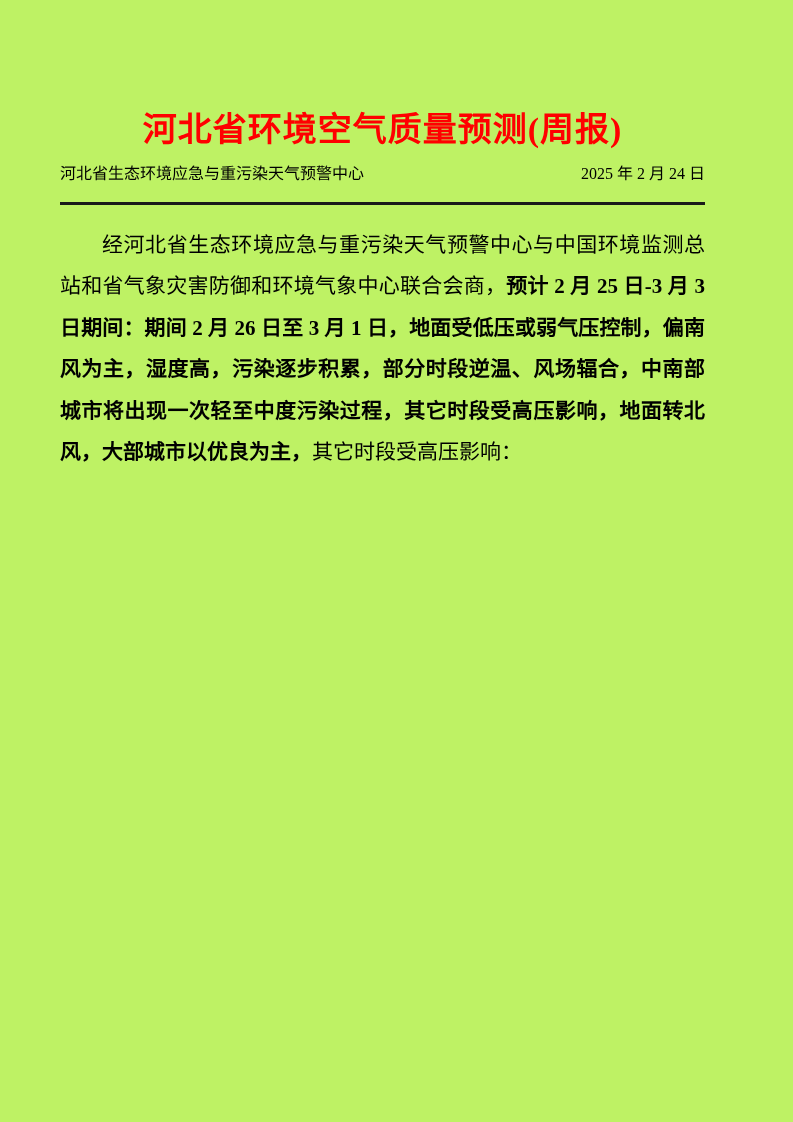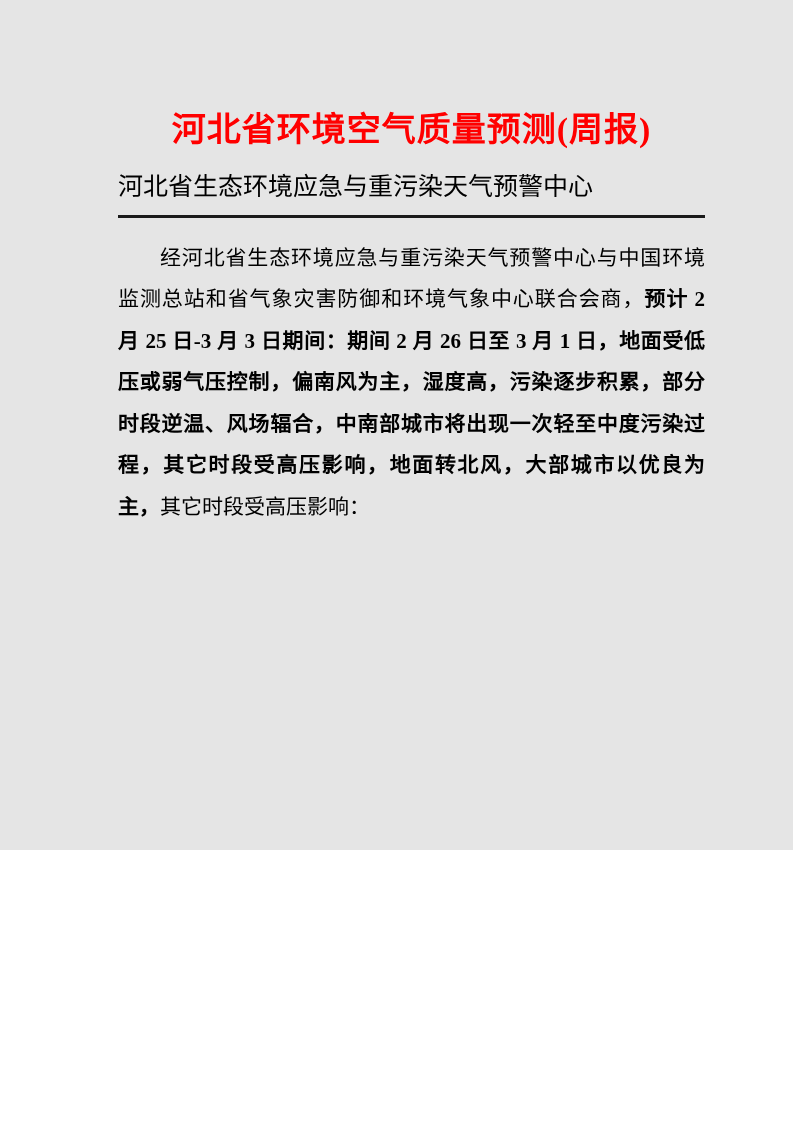--- a/index.html
+++ b/index.html
@@ -3,50 +3,50 @@
 <meta charset="utf-8">
 <style>
   html, body {
     margin: 0;
     padding: 0;
     background: #ffffff;
   }
   .page {
     position: relative;
     width: 793px;
-    height: 850px;
+    height: 1122px;
     margin: 0 auto;
-    background: #e5e5e5;
+    background: #bef264;
     overflow: hidden;
     font-family: "Liberation Serif", "DejaVu Serif", serif;
     color: #000000;
     box-sizing: border-box;
-    padding: 0 88px 0 118px;
+    padding: 0 88px 0 60px;
   }
   .title {
     margin-top: 105px;
     text-align: center;
     font-size: 34px;
     font-weight: 700;
     line-height: 50px;
     letter-spacing: 1px;
     white-space: nowrap;
   }
   .week {
     margin-top: 14px;
     text-align: center;
     font-size: 20px;
     line-height: 28px;
   }
   .byline {
-    margin-top: 17px;
+    margin-top: 4px;
     display: flex;
     justify-content: space-between;
     align-items: baseline;
-    font-size: 25px;
+    font-size: 16px;
     line-height: 30px;
   }
   .rule {
     margin-top: 13px;
     height: 2.5px;
     background: #1a1a1a;
   }
   .doc-body {
     margin-top: 20px;
   }
@@ -68,20 +68,21 @@
 </style>
 </head>
 <body>
 
 <div class="page">
   <div class="title" style="color: rgb(255, 0, 0);">河北省环境空气质量预测(周报)</div>
 
 
   <div class="byline">
     <span>河北省生态环境应急与重污染天气预警中心</span>
+    <span>2025 年 2 月 24 日</span>
   </div>
 
   <div class="rule"></div>
 
   <div class="doc-body">
       <p class="para"><span>经河北省生态环境应急与重污染天气预警中心与中国环境监测总站和省气象灾害防御和环境气象中心联合会商，</span><span class="bold">预计 2 月 25 日-3 月 3 日期间：期间 2 月 26 日至 3 月 1 日，地面受低压或弱气压控制，偏南风为主，湿度高，污染逐步积累，部分时段逆温、风场辐合，中南部城市将出现一次轻至中度污染过程，其它时段受高压影响，地面转北风，大部城市以优良为主，</span><span>其它时段受高压影响：</span></p>
     </div>
 </div>
 
 </body></html>

